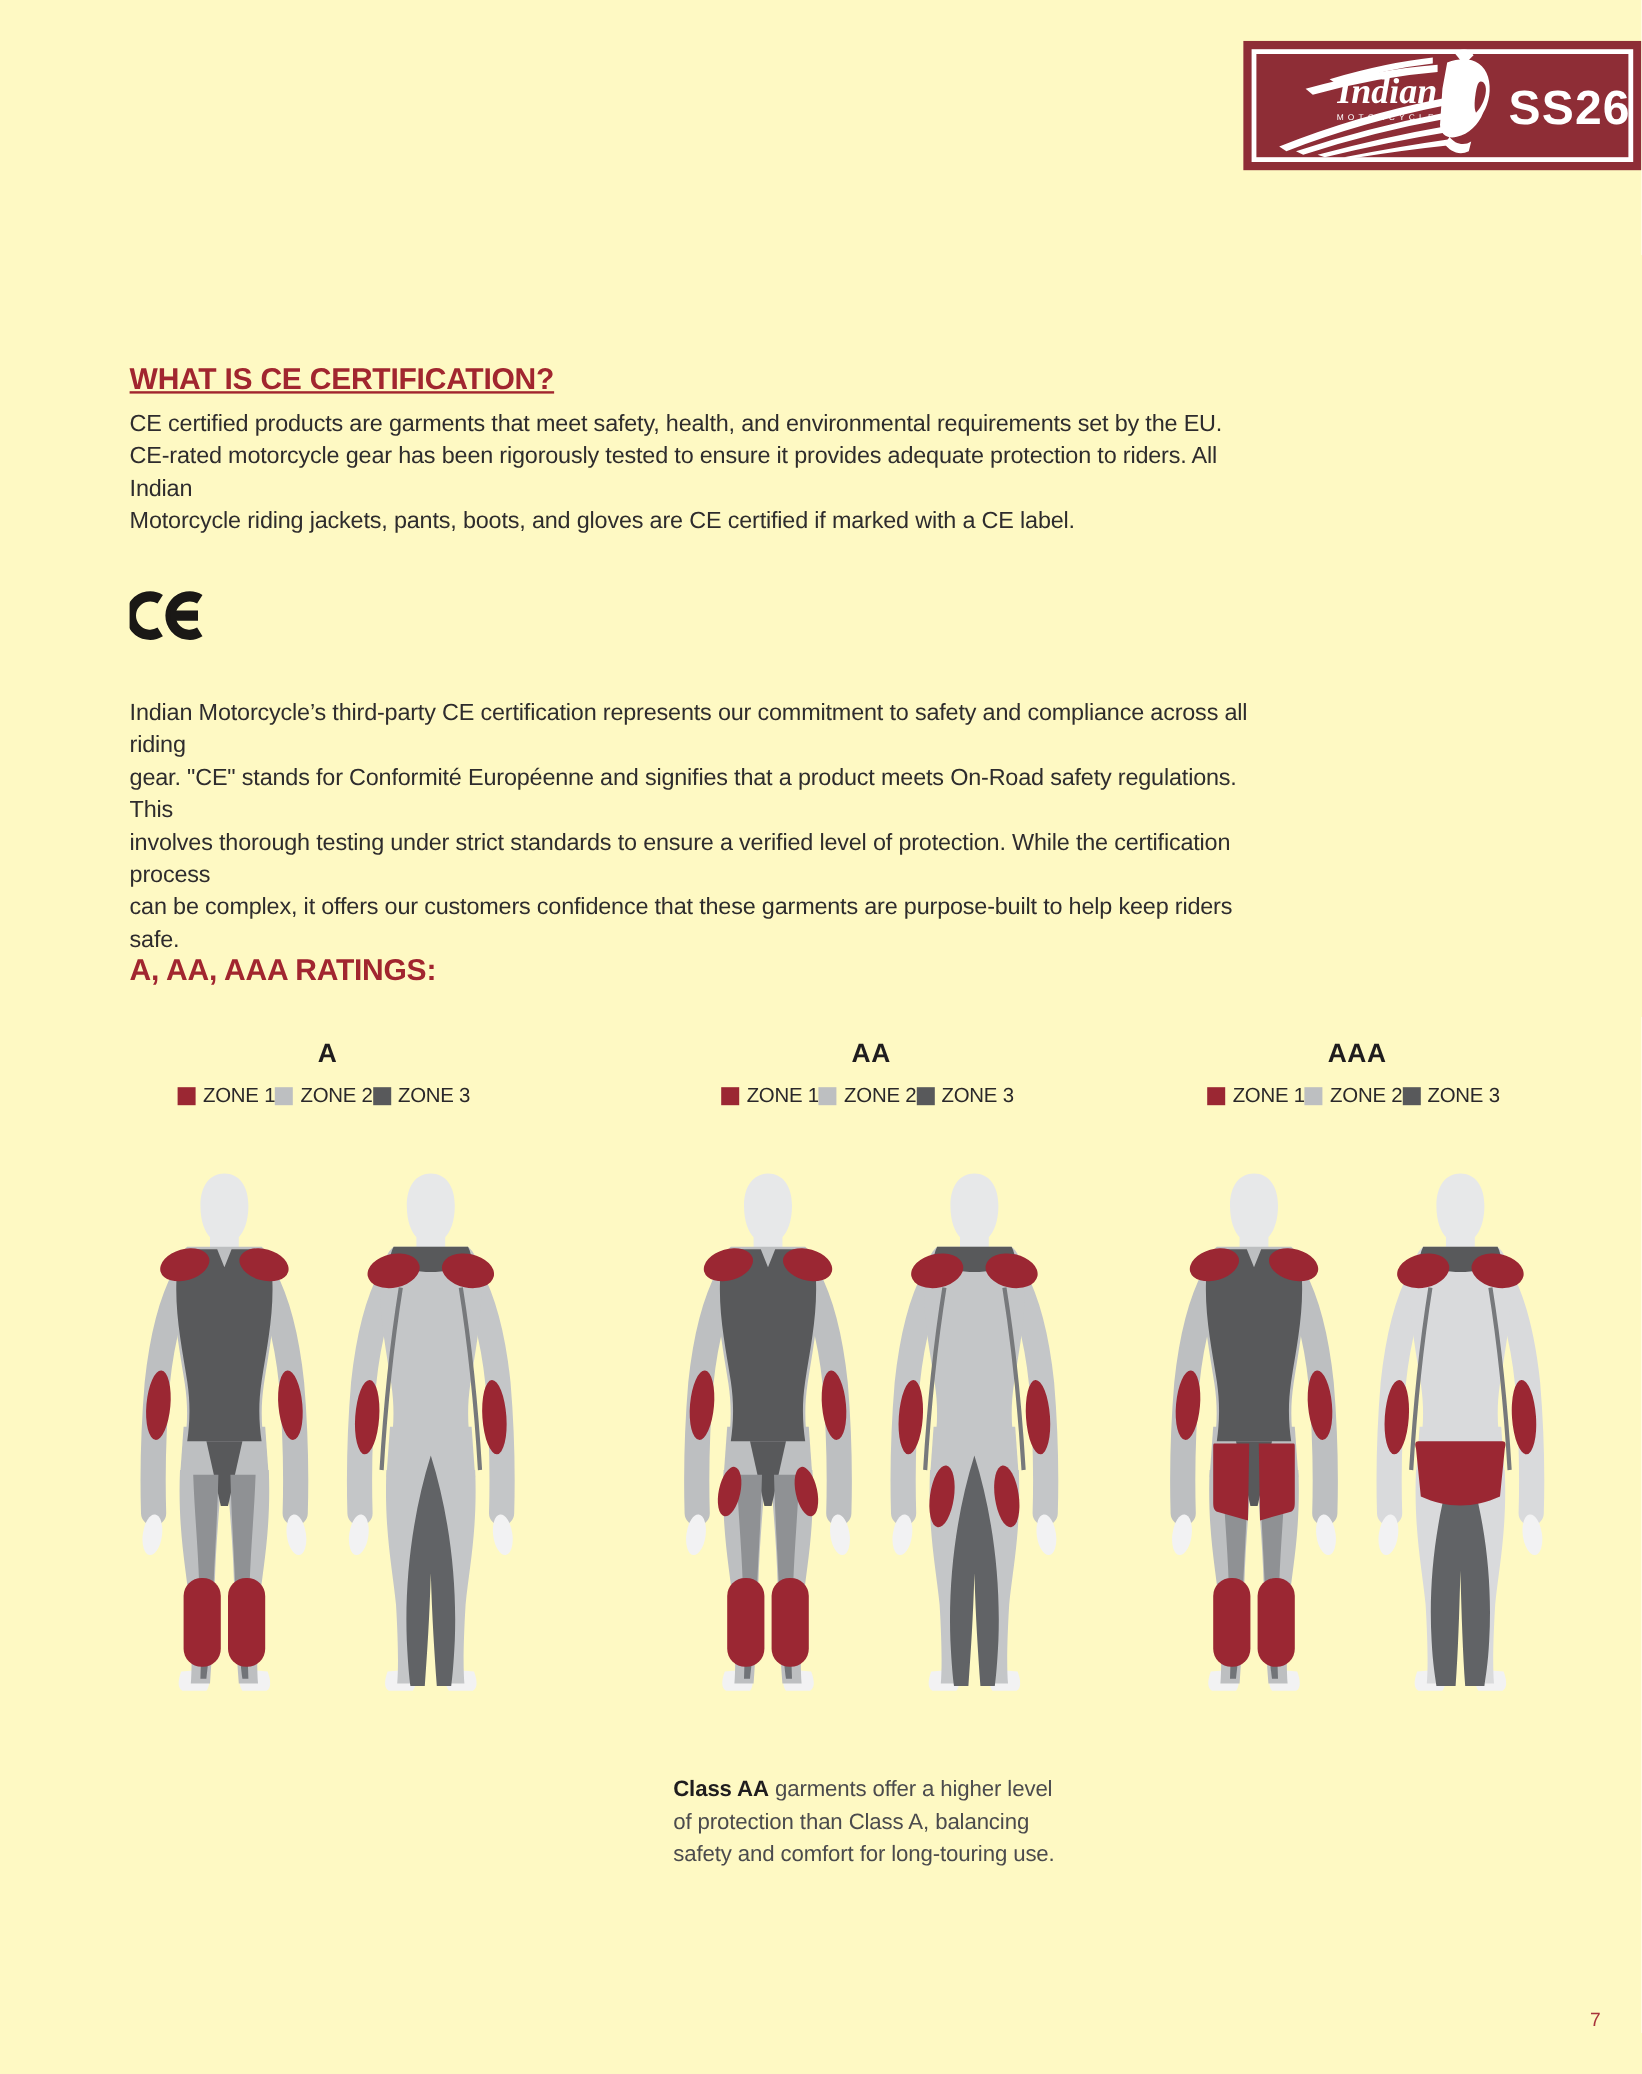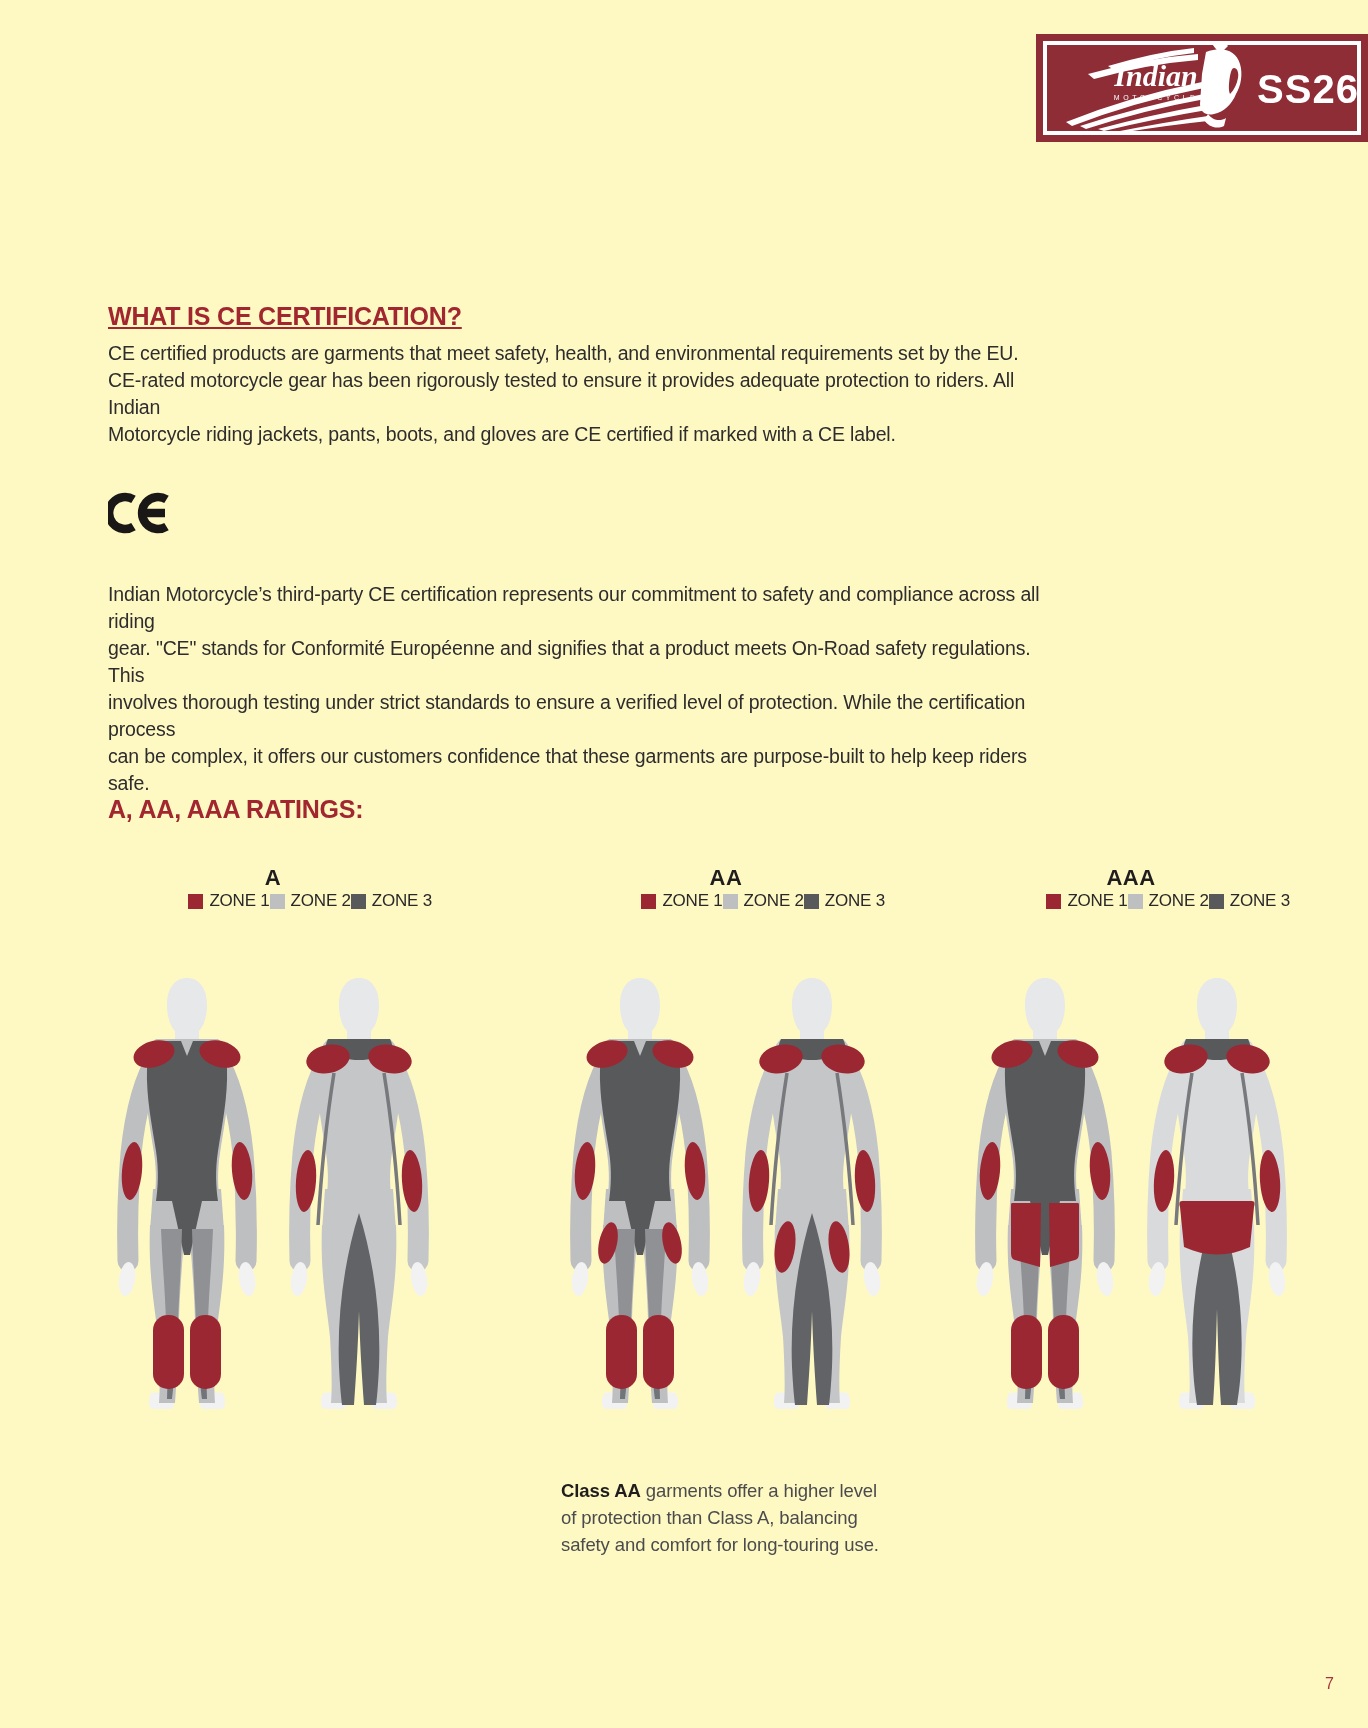--- a/index.html
+++ b/index.html
@@ -17,21 +17,21 @@
   .p1{top:340px;}
   .p2{top:549px;margin-top:32px;}
   .ce{position:absolute;left:108px;top:488px;width:70px;height:50px;}
   
   .col{position:absolute;top:865px;width:330px;height:780px;}
   .col-a{left:108px;}
   .col-aa{left:537px;margin-left:24px;}
   .col-aaa{left:966px;}
   .col-header{position:absolute;top:0;left:0;width:330px;text-align:center;
               font-size:22px;font-weight:700;color:#1F1D1E;letter-spacing:0.5px;}
-  .legend{position:absolute;top:26px;left:0;width:324px;display:flex;justify-content:flex-end;}
+  .legend{position:absolute;top:38px;left:0;width:324px;display:flex;justify-content:center;}
   .legend-item{display:flex;align-items:center;gap:6px;}
   .swatch{width:15px;height:15px;display:inline-block;}
   .legend-label{font-size:17px;letter-spacing:-0.2px;color:#2A282A;white-space:nowrap;}
   .fig{position:absolute;top:110px;width:150px;height:440px;}
   .fig-front{left:4px;}
   .fig-back{left:176px;}
   .desc{position:absolute;top:612px;left:0;width:322px;font-size:18.5px;line-height:27px;
         letter-spacing:-0.1px;color:#4B4B4D;}
   .desc b{color:#1F1D1E;font-weight:700;}
   .pagenum{position:absolute;left:1304px;top:1675px;width:30px;text-align:right;

